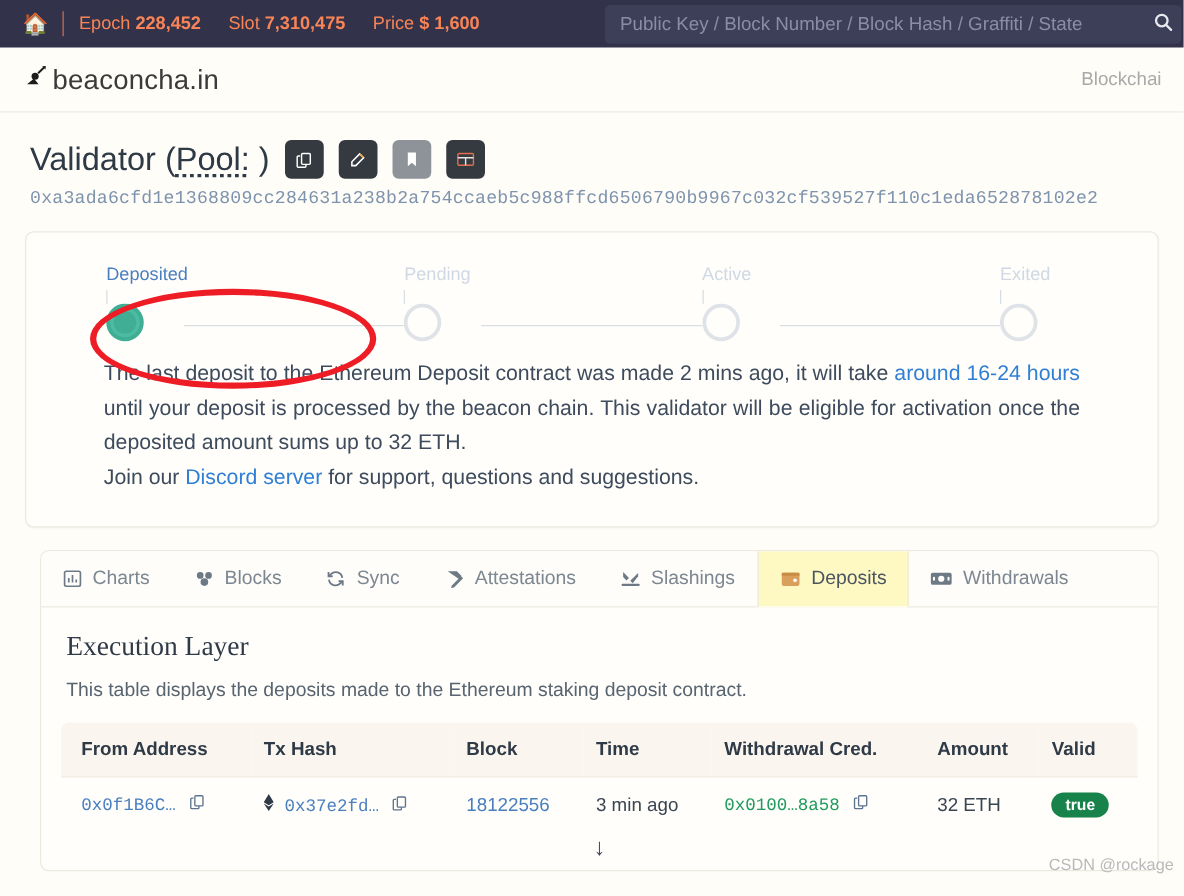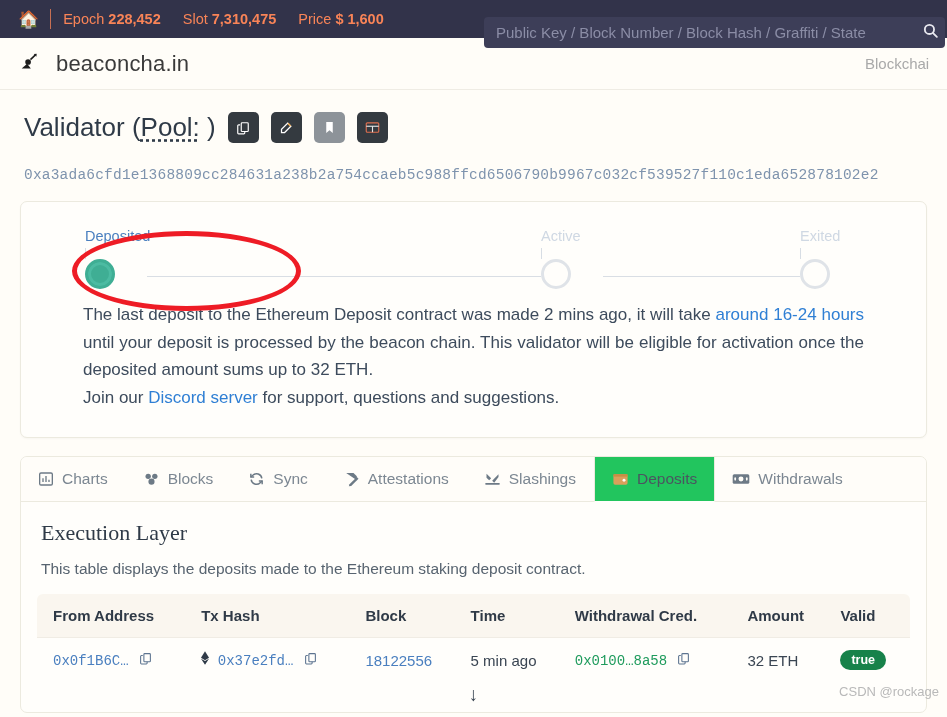--- a/index.html
+++ b/index.html
@@ -21,53 +21,53 @@
     display: flex;
     align-items: center;
     padding: 0 0 0 18px;
     position: relative;
   }
   .home-icon { color:#f98457; font-size:17px; line-height:1; display:flex; align-items:center; }
   .tb-sep { width:1px; height:20px; background:#f98457; opacity:.75; margin:0 12px 0 11px; }
   .stat { color:#f98457; font-size:14.5px; margin-right:22px; white-space:nowrap; }
   .stat b { font-weight:bold; }
   .searchwrap {
-    position:absolute; left:484px; top:17px; right:2px; height:31px;
+    position:absolute; left:484px; top:4px; right:2px; height:31px;
     background:#3d3e58; border-radius:4px;
     display:flex; align-items:center; padding:0 6px 0 12px; overflow:hidden;
   }
   .searchwrap .ph {
     color:#8b8da6; font-size:15px; white-space:nowrap; flex:1; overflow:hidden;
   }
   .search-icon { color:#e8e8ef; font-size:16px; margin-left:4px; }
 
   
   .navbar {
     height:52px; background:#fffdf8; border-bottom:1px solid #efece4;
     display:flex; align-items:center; padding:0 18px; justify-content:space-between;
   }
-  .brand { display:flex; align-items:center; gap:16px; }
+  .brand { display:flex; align-items:center; gap:2px; }
   .brand-name { font-size:22px; color:#3a3a3a; letter-spacing:.2px; }
   .nav-right { color:#a9a9a9; font-size:15px; padding-right:0; white-space:nowrap;
                overflow:hidden; width:64px; }
 
   
   .page-head { padding: 22px 24px 0 24px; }
   .title-row { display:flex; align-items:center; gap:12px; }
   .page-title { font-size:26px; color:#2f3a47; font-weight:normal; margin:0;text-align:center; }
   .pool-link { text-decoration: underline dotted; text-underline-offset:3px; }
   .iconbtn {
     width:31px; height:31px; border-radius:5px; background:#343a40;
     display:flex; align-items:center; justify-content:center;
     color:#fff; font-size:14px; border:none; cursor:pointer; padding:0;
   }
   .iconbtn.muted { background:#8d9399; }
   .pubkey {
     font-family:"Liberation Mono", monospace;
-    font-size:14.5px; color:#7e93ad; margin-top:24px;
+    font-size:14.5px; color:#7e93ad; margin-top:8px;
     white-space:nowrap; overflow:hidden; letter-spacing:.2px;
   }
 
   
   .card {
     margin:18px 20px 0 20px; background:#fffefb;
     border:1px solid #eceadf; border-radius:7px;
     box-shadow:0 1px 2px rgba(0,0,0,.03);
   }
   .stepper { display:flex; align-items:flex-start; padding:26px 64px 6px 64px; }
@@ -81,32 +81,32 @@
 
   .info {
     padding: 6px 62px 26px 62px; font-size:17px; line-height:1.62; color:#3d4b5c;
   }
   .info p { margin:0; text-align:justify; }
   .info p.nojust { text-align:left; }
   .info a { color:#2f7fd4; text-decoration:none; }
 
   
   .tabcard {
-    margin:18px 20px 0 20px; background:#fffefb;
+    margin:18px 20px 0 32px; background:#fffefb;
     border:1px solid #eceadf; border-radius:7px; overflow:hidden;
   }
   .tabs { display:flex; border-bottom:1px solid #eceadf; background:#fffdf9; }
   .tab {
     display:flex; align-items:center; gap:8px;
     padding:13px 17px; font-size:15.5px; color:#7c8792; cursor:pointer;
     border-right:1px solid transparent; white-space:nowrap;
   }
   .tab .tabicon { color:#6d7a86; display:flex; align-items:center; }
   .tab.active {
-    background:#22c55e; color:#4b5560;
+    background:#fef9c3; color:#4b5560;
     border-left:1px solid #eceadf; border-right:1px solid #eceadf;
     margin-bottom:-1px; border-bottom:1px solid #fffefb;
   }
   .tab.active .tabicon { color:#d9a05b; }
 
   .panel { padding:18px 16px 6px 16px; }
   .panel h2 { font-size:22px; font-weight:normal; margin:0 0 14px 4px; color:#2f3a47;font-family:Liberation Serif, serif; }
   .panel .sub { font-size:15.5px; color:#586470; margin:0 0 16px 4px; }
 
   
@@ -225,20 +225,25 @@
 <div class="card">
   <div class="stepper">
 
     <div class="step done">
       <span class="step-label">Deposited</span>
       <span class="step-stem"></span>
       <span class="dot"></span>
     </div>
     <div class="connector"></div>
 
+    <div class="step">
+      <span class="step-label">Pending</span>
+      <span class="step-stem"></span>
+      <span class="dot"></span>
+    </div>
     <div class="connector"></div>
 
     <div class="step">
       <span class="step-label">Active</span>
       <span class="step-stem"></span>
       <span class="dot"></span>
     </div>
     <div class="connector"></div>
 
     <div class="step">
@@ -375,21 +380,21 @@
             <span class="copy">
               <svg width="13" height="13" viewBox="0 0 24 24" fill="none" stroke="currentColor" stroke-width="2">
                 <rect x="9" y="3" width="12" height="15" rx="1.5"></rect>
                   <path d="M15 18v2.5A1.5 1.5 0 0 1 13.5 22H4.5A1.5 1.5 0 0 1 3 20.5V8a1.5 1.5 0 0 1 1.5-1.5H7"></path>
               </svg>
             </span>
           </td>
           <td>
             <a href="#" class="lnk">18122556</a>
           </td>
-          <td>5 min ago</td>
+          <td>3 min ago</td>
           <td>
             <span class="mono green">0x0100…8a58</span>
             <span class="copy">
               <svg width="13" height="13" viewBox="0 0 24 24" fill="none" stroke="currentColor" stroke-width="2">
                 <rect x="9" y="3" width="12" height="15" rx="1.5"></rect>
                   <path d="M15 18v2.5A1.5 1.5 0 0 1 13.5 22H4.5A1.5 1.5 0 0 1 3 20.5V8a1.5 1.5 0 0 1 1.5-1.5H7"></path>
               </svg>
             </span>
           </td>
           <td>32 ETH</td>

